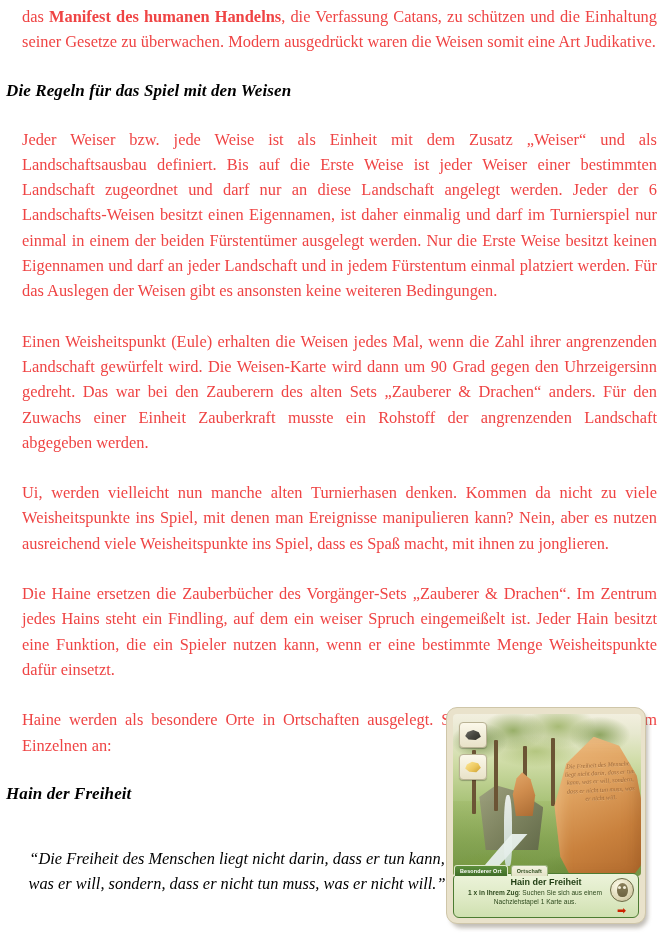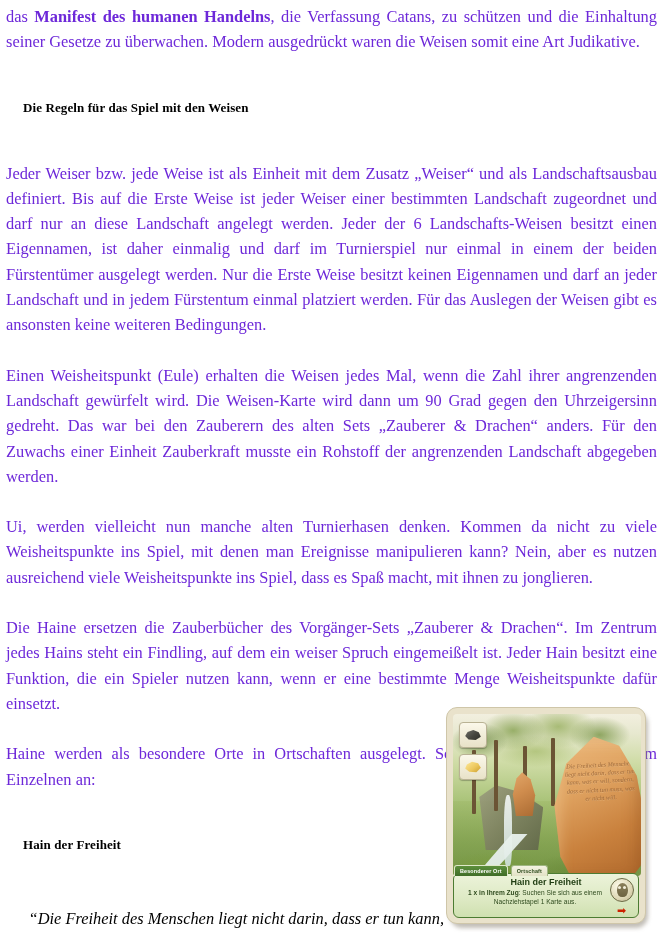--- a/index.html
+++ b/index.html
@@ -21,45 +21,46 @@
     width: 664px;
     height: 937px;
   }
   .textcol {
     position: absolute;
     left: 6px;
     top: 4px;
     width: 651px;
   }
   p.body {
-    margin: 0 0 0 0;
+    margin: 0 0 0 16px;
     font-size: 16.4px;
     line-height: 25.3px;
     text-align: justify;
     text-justify: inter-word;
     -webkit-hyphens: none;
     hyphens: none;
-    color: #6d28d9;
+    color: #ef4444;
   }
   .gap-para { height: 25px; }
   .gap-head { height: 24px; }
   h2.heading {
-    margin: 17px;
-    font-size: 13px;
+    margin: 0;
+    font-size: 17px;
     font-weight: bold;
     line-height: 24px;
     letter-spacing: 0.1px;
+    font-style: italic;
   }
   p.quote {
-    margin: 8px;
+    margin: 16px;
     font-size: 16.4px;
     line-height: 25.3px;
     font-style: italic;
     width: 430px;
-    text-align: right;
+    text-align: center;
   }
   p.attrib {
     margin: 0;
     font-size: 16.4px;
     line-height: 25.3px;
     font-style: italic;
     width: 430px;
   }
   b { font-weight: bold; }
 

